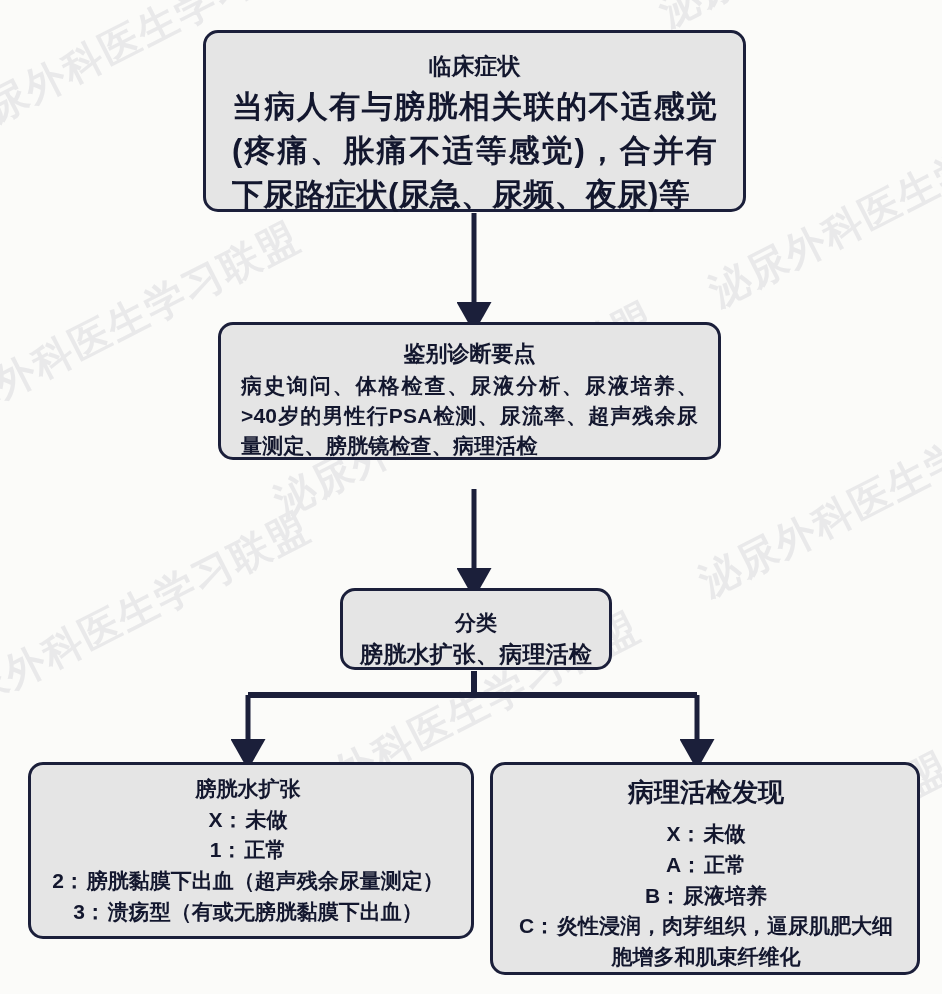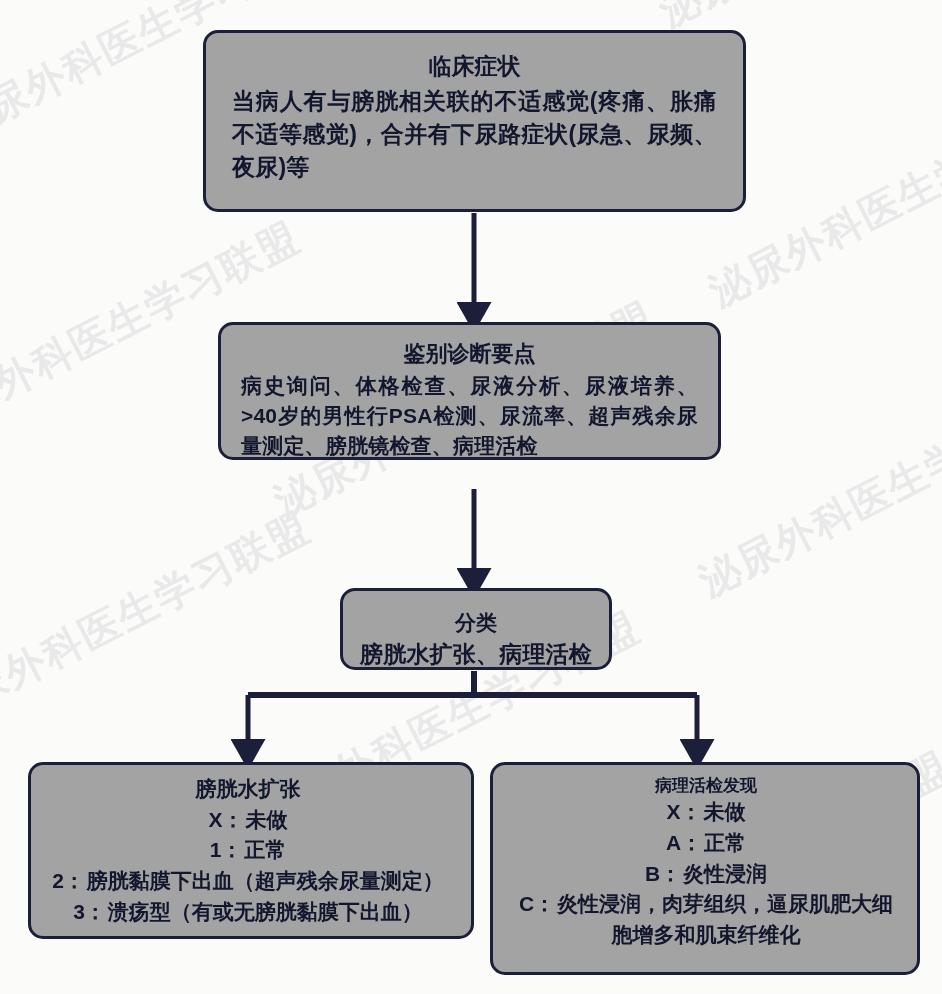--- a/index.html
+++ b/index.html
@@ -47,21 +47,21 @@
     position: absolute;
     inset: 0;
     z-index: 2;
     pointer-events: none;
   }
 
   
   .node {
     position: absolute;
     box-sizing: border-box;
-    background: #a3a3a3;
+    background: #e5e5e5;
     border: 3px solid #1b1f3a;
     border-radius: 15px;
     z-index: 3;
     color: #13172e;
   }
   .node-title {
     text-align: center;
     font-weight: 700;
     line-height: 1.32;
   }
@@ -72,21 +72,21 @@
   }
   .node-body.center { text-align: center; }
   .node-body.justify { text-align: justify; text-align-last: left; }
 
   
   #node-symptoms {
     left: 203px; top: 30px; width: 543px; height: 182px;
     padding: 18px 26px 0 26px;
   }
   #node-symptoms .node-title { font-size: 23px; margin-bottom: 4px; }
-  #node-symptoms .node-body  { font-size: 23px; }
+  #node-symptoms .node-body  { font-size: 31px; }
 
   
   #node-diagnosis {
     left: 218px; top: 322px; width: 503px; height: 138px;
     padding: 14px 20px 0 20px;
   }
   #node-diagnosis .node-title { font-size: 22px; margin-bottom: 3px; }
   #node-diagnosis .node-body  { font-size: 21px; }
 
   
@@ -103,21 +103,21 @@
     padding: 10px 14px 0 8px;
   }
   #node-hydro .node-title { font-size: 21px; margin-bottom: 2px; }
   #node-hydro .list       { font-size: 21px; }
 
   
   #node-biopsy {
     left: 490px; top: 762px; width: 430px; height: 213px;
     padding: 10px 14px 0 16px;
   }
-  #node-biopsy .node-title { font-size: 17px; margin-bottom: 0; }
+  #node-biopsy .node-title { font-size: 26px; margin-bottom: 10px; }
   #node-biopsy .list       { font-size: 21px; }
 
   .list { font-weight: 700; line-height: 1.46; }
   .list-item {
     display: block;
     white-space: normal;
     text-align: center;
   }
   .list-item .key { margin-right: 2px; }
 </style>
@@ -179,18 +179,18 @@
         <span class="list-item"><span class="key">2：</span><span>膀胱黏膜下出血（超声残余尿量测定）</span></span>
         <span class="list-item"><span class="key">3：</span><span>溃疡型（有或无膀胱黏膜下出血）</span></span>
       </div>
   </div>
 
   <div class="node" id="node-biopsy">
     <div class="node-title">病理活检发现</div>
     <div class="list">
         <span class="list-item"><span class="key">X：</span><span>未做</span></span>
         <span class="list-item"><span class="key">A：</span><span>正常</span></span>
-        <span class="list-item"><span class="key">B：</span><span>炎性浸润</span></span>
+        <span class="list-item"><span class="key">B：</span><span>尿液培养</span></span>
         <span class="list-item"><span class="key">C：</span><span>炎性浸润，肉芽组织，逼尿肌肥大细胞增多和肌束纤维化</span></span>
       </div>
   </div>
 
 </div>
 
 </body></html>

